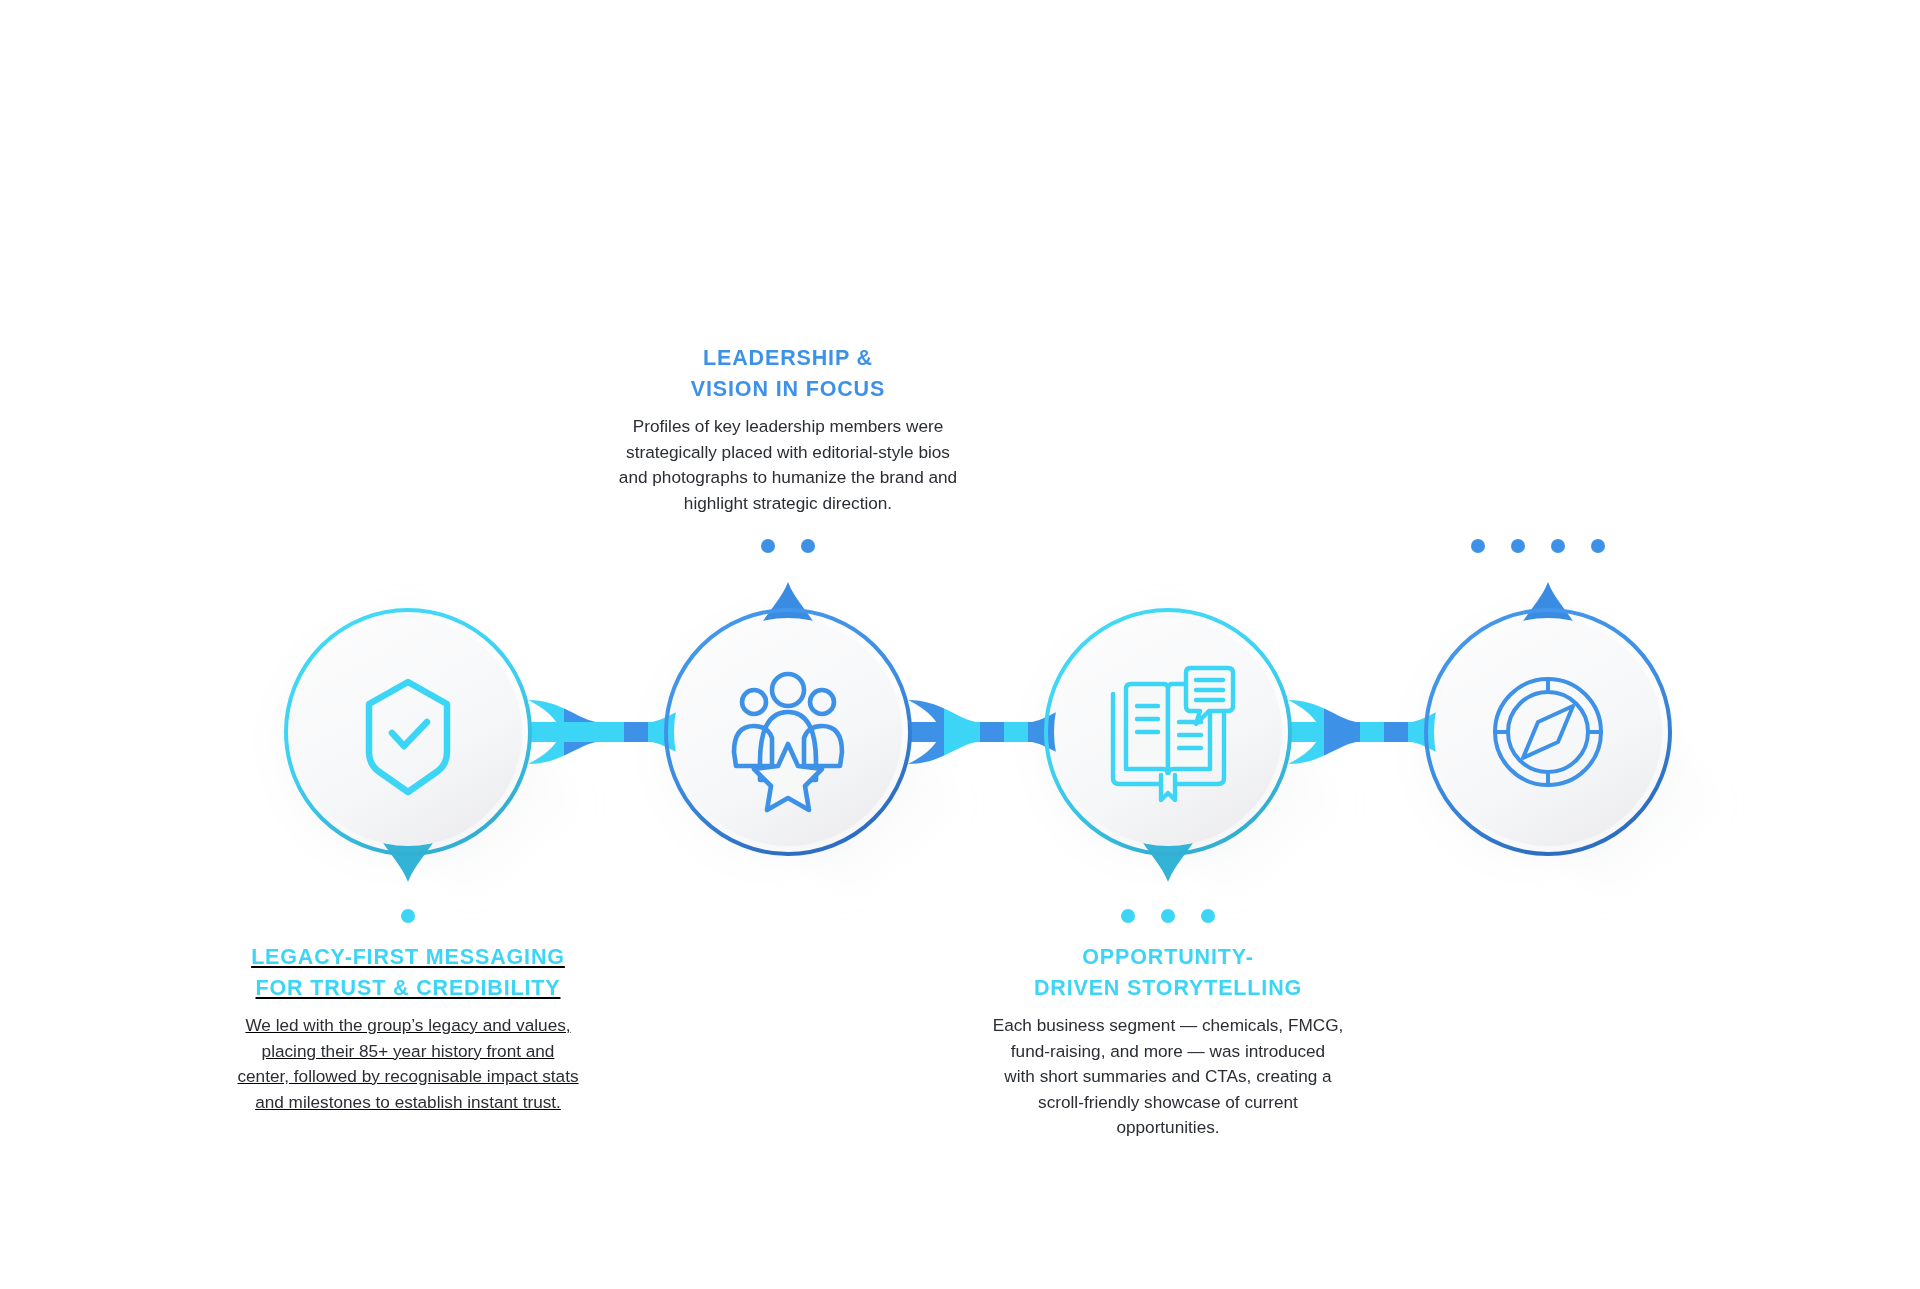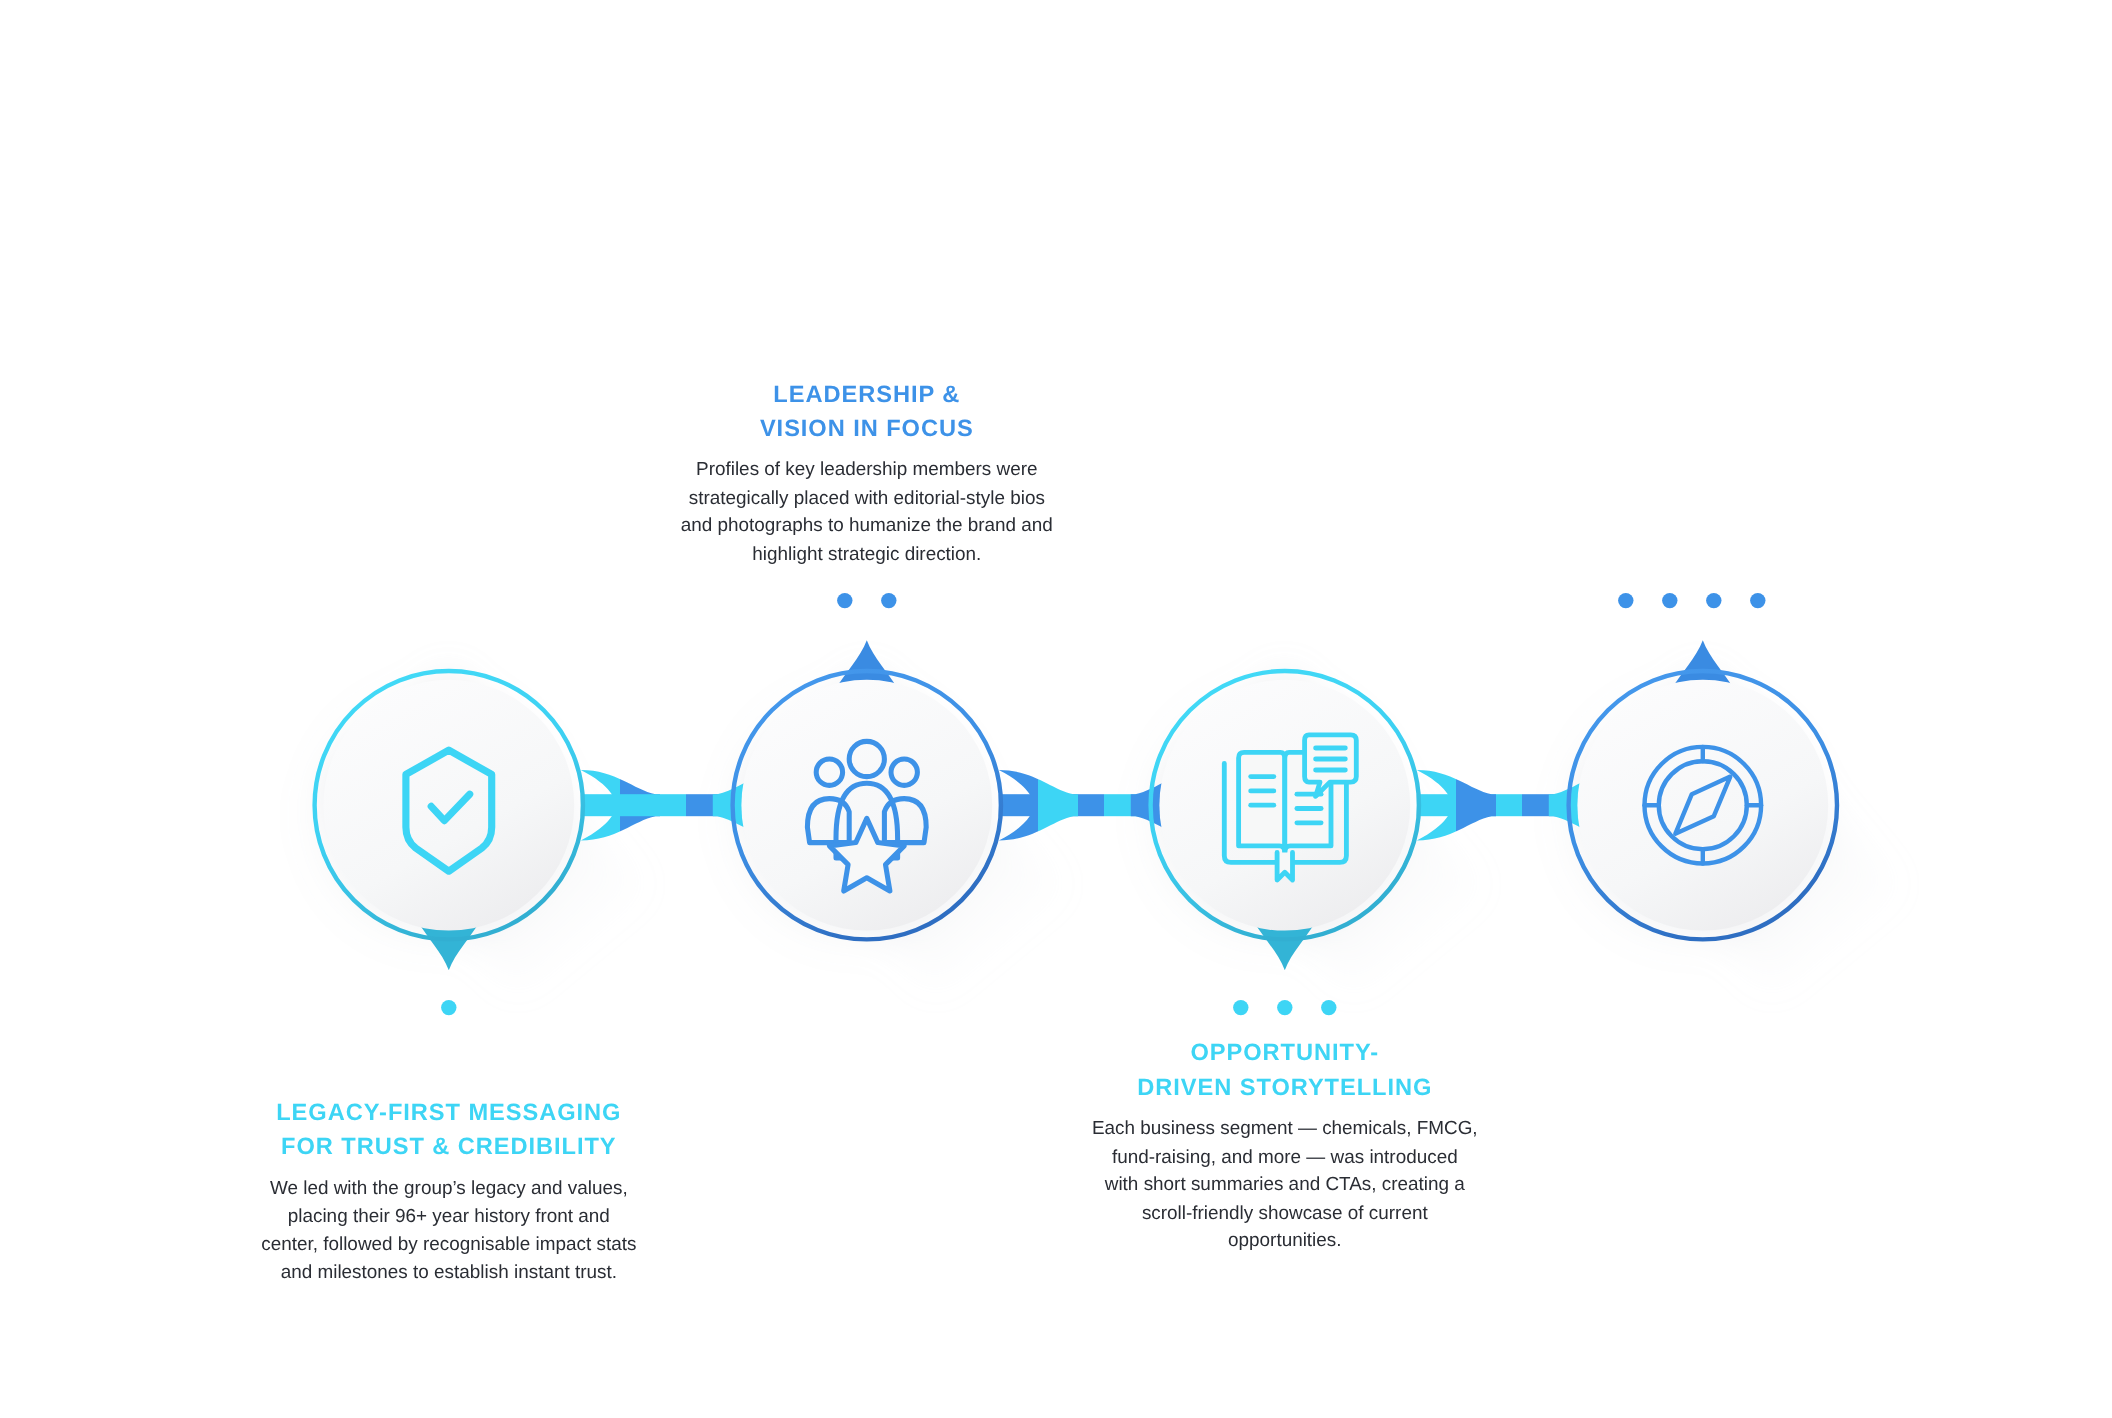--- a/index.html
+++ b/index.html
@@ -50,21 +50,21 @@
   .tb-body {
     font-size: 17.2px;
     line-height: 25.5px;
     color: #2a2d34;
     margin: 0;
     white-space: pre-line;
     font-weight: 400;
   }
 
   
-  #block-1 { left: 193px;  top: 996px; }
+  #block-1 { left: 193px;  top: 942px; text-decoration: underline; }
   #block-2 { left: 573px;  top: 343px; }
   #block-3 { left: 953px;  top: 942px; }
   #block-4 { left: 1333px; top: 343px; }
 </style>
 </head>
 <body>
 
 <div id="stage">
 
   <svg id="graphics" viewBox="0 0 1920 1289" xmlns="http://www.w3.org/2000/svg">
@@ -273,21 +273,21 @@
       <circle cx="1518" cy="546" r="7" fill="#3D92E8"></circle>
       <circle cx="1558" cy="546" r="7" fill="#3D92E8"></circle>
       <circle cx="1598" cy="546" r="7" fill="#3D92E8"></circle>
     </g>
   </svg>
 
   <div class="text-block" id="block-1">
     <h3 class="tb-title cyan">LEGACY-FIRST MESSAGING
 FOR TRUST &amp; CREDIBILITY</h3>
     <p class="tb-body">We led with the group’s legacy and values,
-placing their 96+ year history front and
+placing their 85+ year history front and
 center, followed by recognisable impact stats
 and milestones to establish instant trust.</p>
   </div>
 
   <div class="text-block" id="block-2">
     <h3 class="tb-title blue">LEADERSHIP &amp;
 VISION IN FOCUS</h3>
     <p class="tb-body">Profiles of key leadership members were
 strategically placed with editorial-style bios
 and photographs to humanize the brand and

